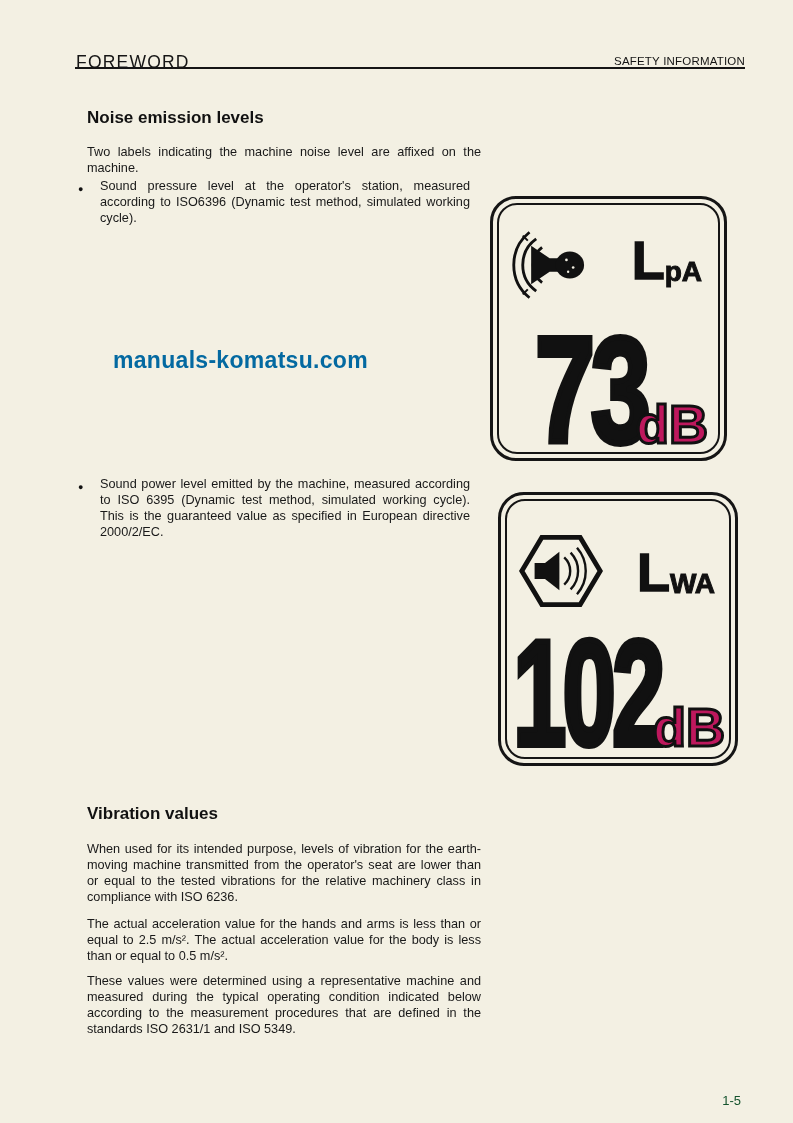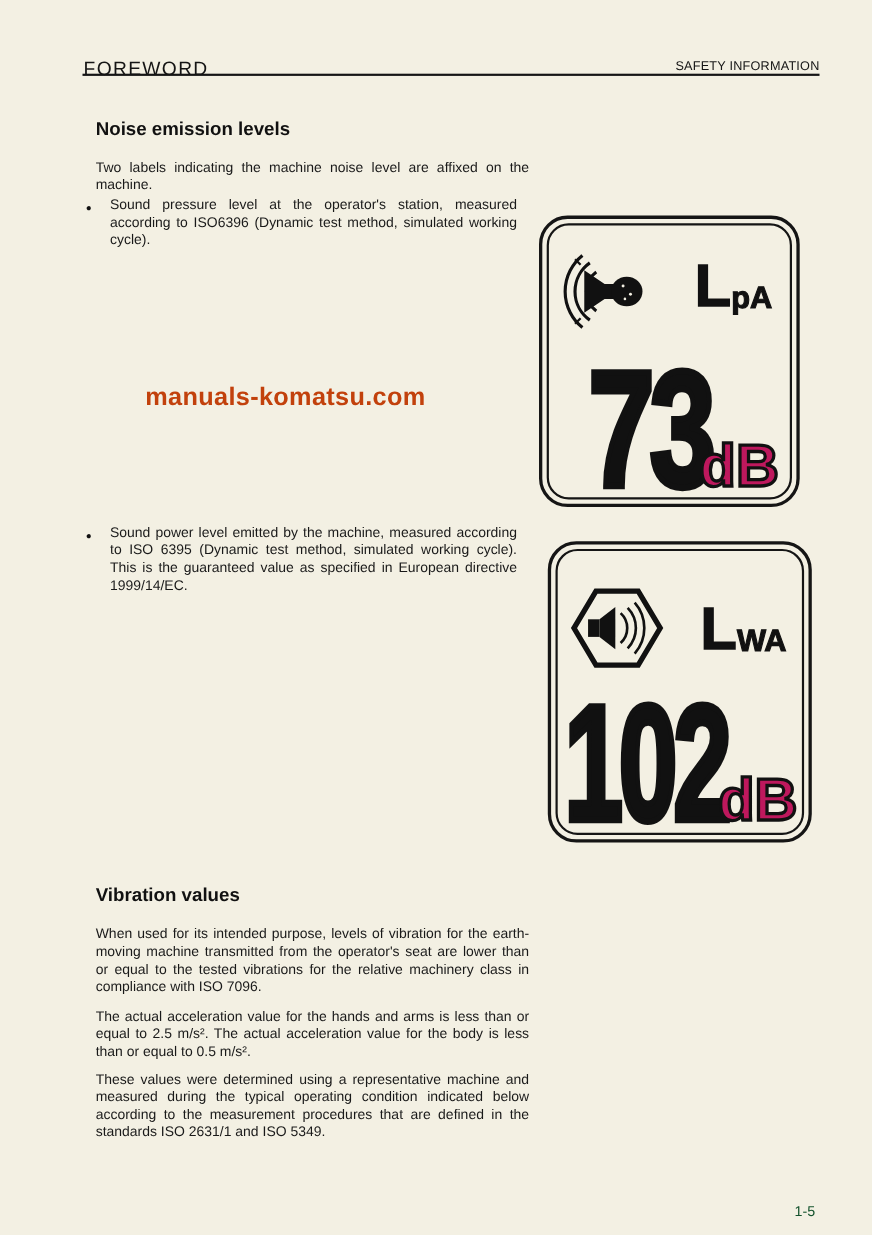--- a/index.html
+++ b/index.html
@@ -23,21 +23,21 @@
   .vp1{top:829px;}
   .vp2{top:904px;}
   .vp3{top:961px;}
 
   .bullet{position:absolute;left:78px;width:392px;display:flex;font-size:12.7px;line-height:16px;color:#191919;}
   .b1{top:178px;}
   .b2{top:476px;}
   .marker{flex:0 0 22px;width:22px;font-size:9px;padding-top:3px;color:#111;}
   .btext{flex:1;text-align:justify;}
 
-  .watermark{position:absolute;left:113px;top:347px;font-size:23px;font-weight:bold;color:#c2410c;letter-spacing:0.3px;margin-left:19px;}
+  .watermark{position:absolute;left:113px;top:347px;font-size:23px;font-weight:bold;color:#0369a1;letter-spacing:0.3px;}
 
   .footer{position:absolute;right:52px;top:1093px;font-size:13px;font-weight:normal;color:#14532d;}
 
   
   .sticker{position:absolute;border:3px solid #151515;border-radius:26px;}
   .s1{left:490px;top:196px;width:231px;height:259px;text-align:center;}
   .s2{left:498px;top:492px;width:234px;height:268px;}
   .sticker-inner{position:absolute;inset:4px;border:2.5px solid #151515;border-radius:20px;}
 
   .icon{position:absolute;}
@@ -100,40 +100,40 @@
     </svg>
     <div class="symbol sym1">
       <span class="sym-main">L</span><span class="sym-sub">pA</span>
     </div>
     <div class="value v1">73</div>
     <div class="unit u1">dB</div>
   </div>
 
   <div class="bullet b2">
     <span class="marker">●</span>
-    <span class="btext">Sound power level emitted by the machine, measured according to ISO 6395 (Dynamic test method, simulated working cycle).  This is the guaranteed value as specified in European directive 1999/14/EC.</span>
+    <span class="btext">Sound power level emitted by the machine, measured according to ISO 6395 (Dynamic test method, simulated working cycle).  This is the guaranteed value as specified in European directive 2000/2/EC.</span>
   </div>
 
   <div class="sticker s2">
     <div class="sticker-inner"></div>
     <svg class="icon icon2" viewBox="0 0 110 96" aria-hidden="true">
       <polygon points="31,6 79,6 104,48 79,90 31,90 6,48" fill="none" stroke="#111" stroke-width="6"></polygon>
       <rect x="22" y="38" width="13" height="20" fill="#111"></rect>
       <polygon points="35,38 53,24 53,72 35,58" fill="#111"></polygon>
       <path d="M59 31 A23 23 0 0 1 59 65" fill="none" stroke="#111" stroke-width="3"></path>
       <path d="M67 25 A33 33 0 0 1 67 71" fill="none" stroke="#111" stroke-width="3"></path>
       <path d="M75 19 A44 44 0 0 1 75 77" fill="none" stroke="#111" stroke-width="3"></path>
     </svg>
     <div class="symbol sym2">
       <span class="sym-main">L</span><span class="sym-sub">WA</span>
     </div>
     <div class="value v2">102</div>
     <div class="unit u2">dB</div>
   </div>
 
   <h1 class="h vib-h">Vibration values</h1>
-  <p class="body vp1">When used for its intended purpose, levels of vibration for the earth-moving machine transmitted from the operator's seat are lower than or equal to the tested vibrations for the relative machinery class in compliance with ISO 7096.</p>
+  <p class="body vp1">When used for its intended purpose, levels of vibration for the earth-moving machine transmitted from the operator's seat are lower than or equal to the tested vibrations for the relative machinery class in compliance with ISO 6236.</p>
   <p class="body vp2">The actual acceleration value for the hands and arms is less than or equal to 2.5 m/s². The actual acceleration value for the body is less than or equal to 0.5 m/s².</p>
   <p class="body vp3">These values were determined using a representative machine and measured during the typical operating condition indicated below according to the measurement procedures that are defined in the standards ISO 2631/1 and ISO 5349.</p>
 
   <div class="footer">1-5</div>
 
 </div>
 
 </body></html>

